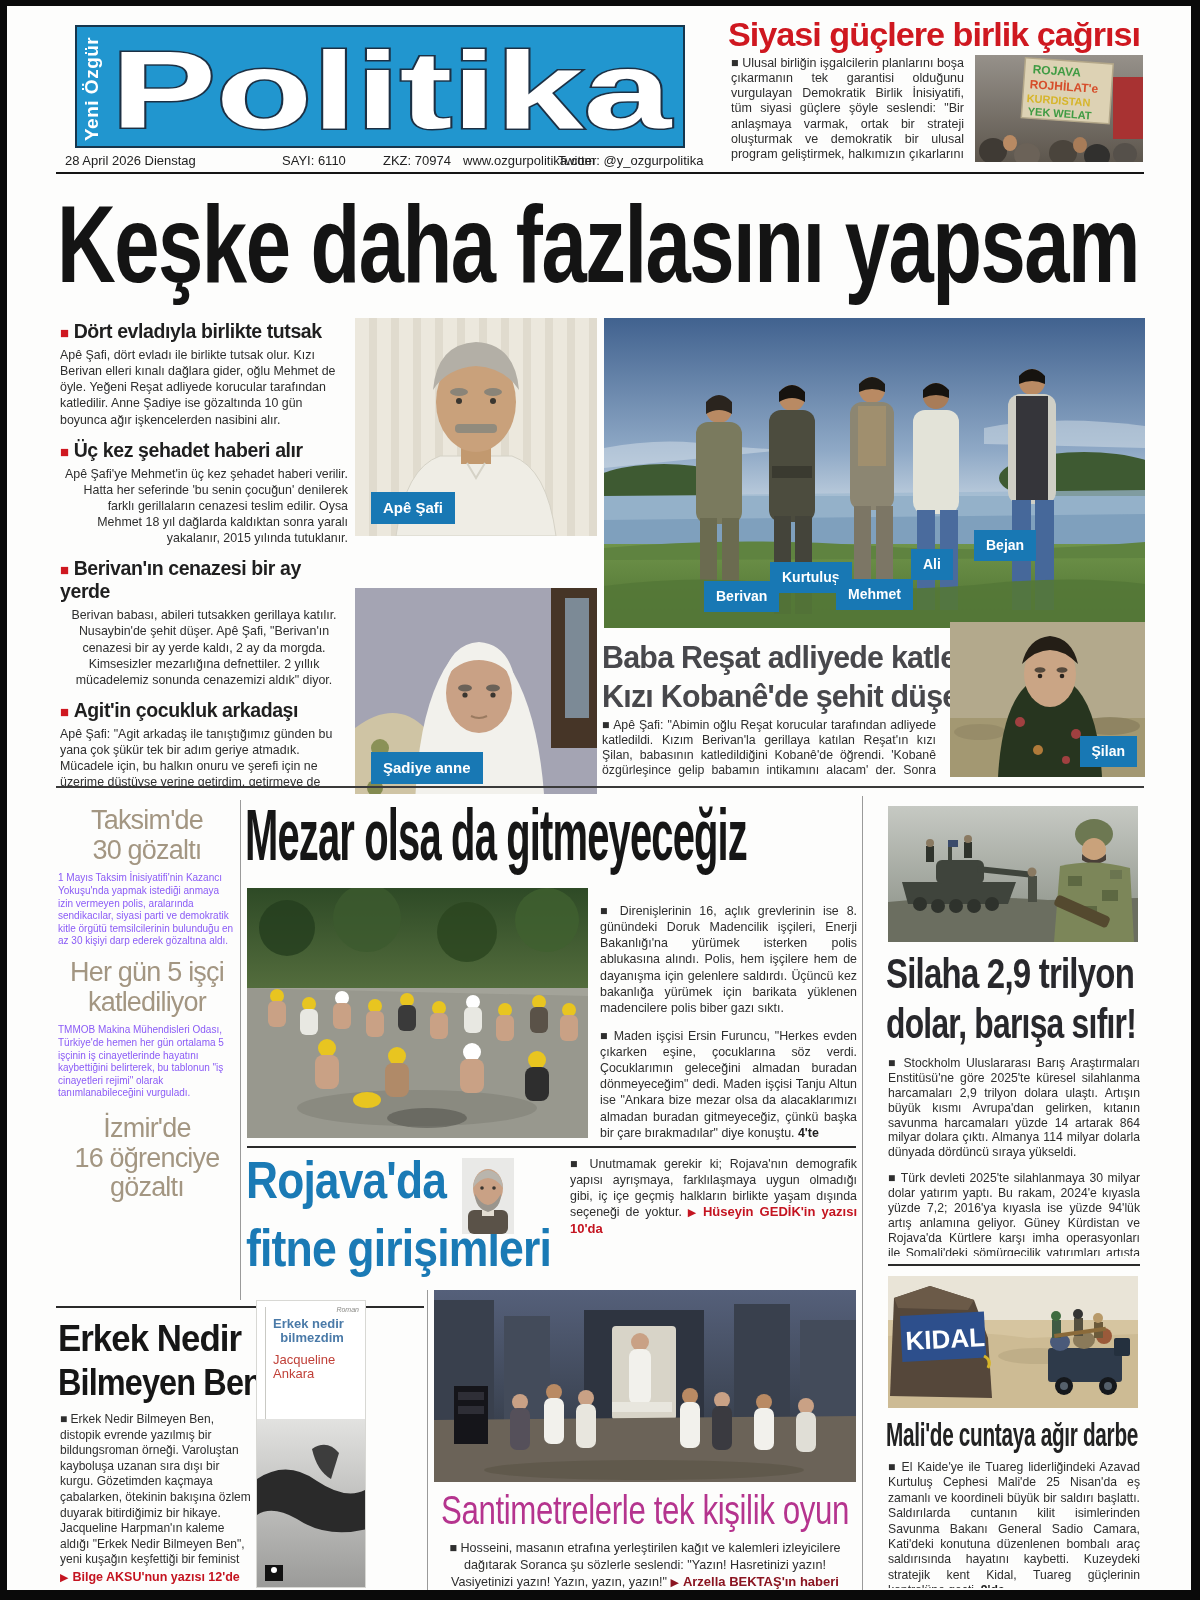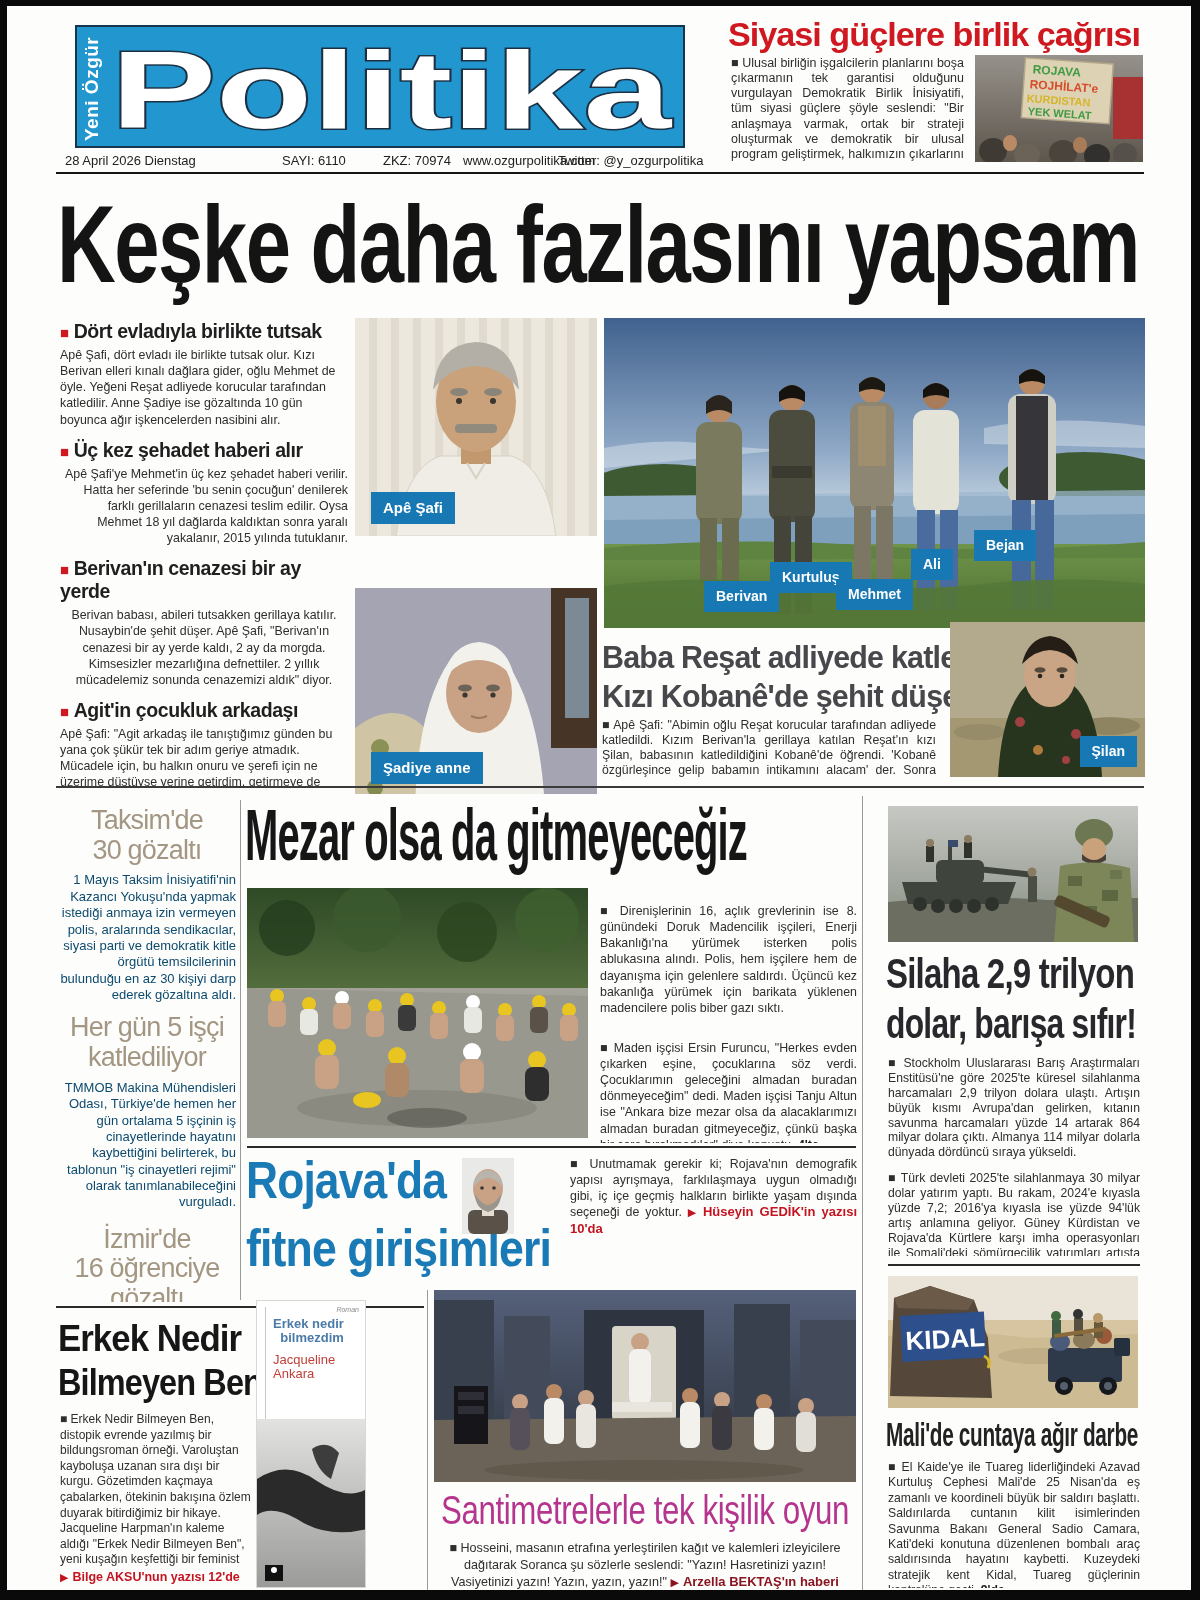--- a/index.html
+++ b/index.html
@@ -13,21 +13,21 @@
           font-size:14px;padding:7px 12px;line-height:1.2;white-space:nowrap;}
   .bt{font-size:12.4px;line-height:1.3;color:#2e2e2e;text-align:justify;margin:0;}
   .ref{color:#1d1d1d;font-weight:bold;}
   .bullet{color:#cf1820;}
   .sec{margin-bottom:11px;}
   .sec-h{font-size:19.5px;font-weight:bold;color:#1f1f1f;letter-spacing:-0.4px;margin:0 0 4px;}
   .sec-h .bullet{font-size:15px;margin-right:5px;}
   .byline{color:#c41420;font-weight:bold;font-size:13px;}
   .byline .pt{font-size:11px;margin-right:4px;}
   .sb-h{font-size:27px;line-height:1.1;letter-spacing:-0.8px;color:#a39682;text-align:center;}
-  .sb-b{font-size:13px;line-height:1.26;color:#0c4a6e;text-align:right;margin:7px 0 10px;}
+  .sb-b{font-size:10px;line-height:1.26;color:#8b5cf6;text-align:left;margin:7px 0 10px;}
   .sub-h{font-size:32px;font-weight:600;color:#48484c;letter-spacing:-0.8px;line-height:1.22;
          transform:scaleX(0.95);transform-origin:left top;white-space:nowrap;}
   .vline{position:absolute;width:1px;background:#9a9a9a;}
   .hline{position:absolute;height:2px;background:#2a2a2a;}
   svg text{font-family:"Liberation Sans","DejaVu Sans",sans-serif;}
 </style>
 </head>
 <body>
 
 <div class="page">
@@ -343,21 +343,21 @@
         <g transform="translate(290,172)">
             <circle cx="0" cy="0" r="9" fill="#e8c520"></circle>
             <rect x="-12" y="7" width="24" height="34" rx="8" fill="#2e2e2e"></rect>
           </g>
         <ellipse cx="120" cy="212" rx="14" ry="8" fill="#e8c520"></ellipse>
         <ellipse cx="180" cy="230" rx="40" ry="10" fill="#4a4a44" opacity="0.5"></ellipse>
       </g>
     </svg>
   </div>
   <div class="abs" style="left:600px;top:903px;width:257px;height:240px;overflow:hidden;">
-    <p class="bt" style="margin-bottom:24px;">■ Direnişlerinin 16, açlık grevlerinin ise 8. günündeki Doruk Madencilik işçileri, Enerji Bakanlığı'na yürümek isterken polis ablukasına alındı. Polis, hem işçilere hem de dayanışma için gelenlere saldırdı. Üçüncü kez bakanlığa yürümek için barikata yüklenen madencilere polis biber gazı sıktı.</p>
+    <p class="bt" style="margin-bottom:12px;">■ Direnişlerinin 16, açlık grevlerinin ise 8. günündeki Doruk Madencilik işçileri, Enerji Bakanlığı'na yürümek isterken polis ablukasına alındı. Polis, hem işçilere hem de dayanışma için gelenlere saldırdı. Üçüncü kez bakanlığa yürümek için barikata yüklenen madencilere polis biber gazı sıktı.</p>
     <p class="bt"><span>■ Maden işçisi Ersin Furuncu, "Herkes evden çıkarken eşine, çocuklarına söz verdi. Çocuklarımın geleceğini almadan buradan dönmeyeceğim" dedi. Maden işçisi Tanju Altun ise "Ankara bize mezar olsa da alacaklarımızı almadan buradan gitmeyeceğiz, çünkü başka bir çare bırakmadılar" diye konuştu.</span> <b class="ref">4'te</b></p>
   </div>
 
   <div class="hline" style="left:247px;top:1146px;width:609px;height:1.5px;background:#2a2a2a;"></div>
 
   <svg class="abs" style="left:246px;top:1152px;" width="230" height="60">
     <text x="0" y="46" font-size="52" font-weight="bold" fill="#1a7ab5" letter-spacing="-1" textLength="200" lengthAdjust="spacingAndGlyphs">Rojava'da</text>
   </svg>
   <svg class="abs" style="left:246px;top:1218px;" width="320" height="64">
     <text x="0" y="48" font-size="52" font-weight="bold" fill="#1a7ab5" letter-spacing="-1" textLength="305" lengthAdjust="spacingAndGlyphs">fitne girişimleri</text>

